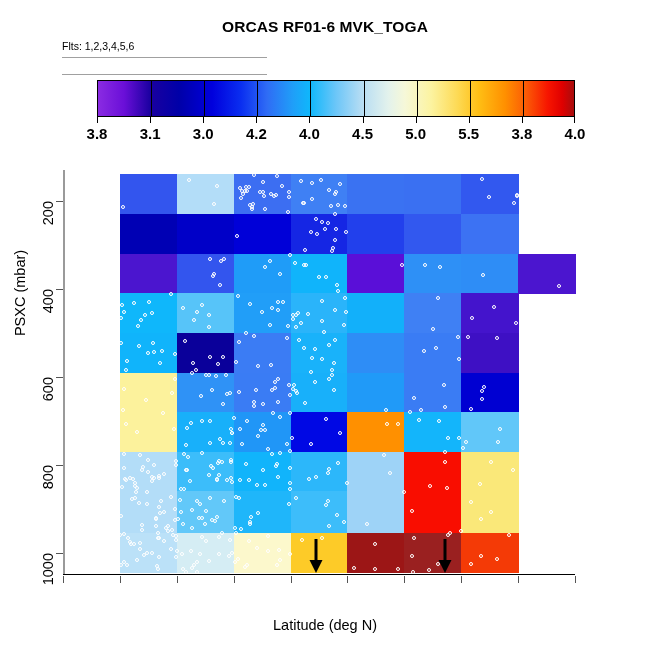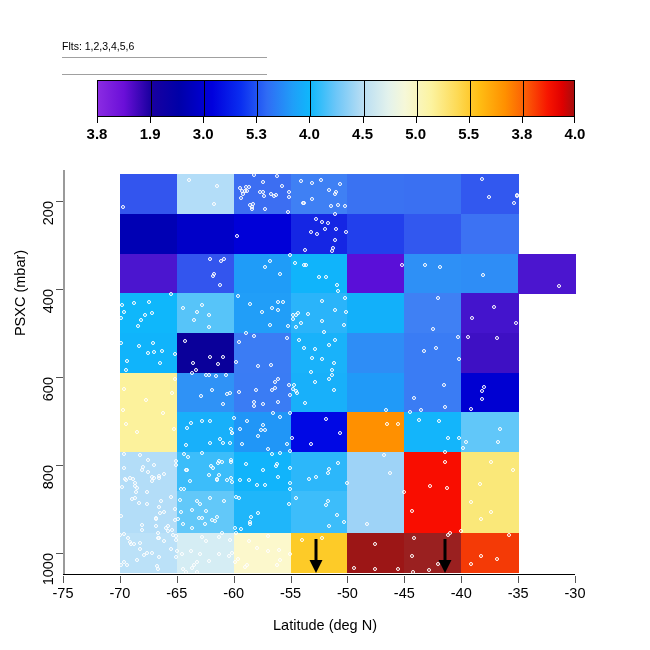--- a/index.html
+++ b/index.html
@@ -90,20 +90,21 @@
   #ytitle{
     position:absolute;left:-90px;top:285px;width:220px;text-align:center;
     font-size:14.5px;transform:rotate(-90deg);
   }
 </style>
 </head>
 <body>
 
 <div id="root">
 
+  <div class="title">ORCAS RF01-6 MVK_TOGA</div>
   <div class="fits-label">Flts: 1,2,3,4,5,6</div>
   <div class="hrule"></div>
   <div class="hrule2"></div>
 
   <div id="cbar-wrap">
     <div id="cbar" style="background: linear-gradient(to right, rgb(138, 43, 226) 0%, rgb(106, 15, 216) 5.5%, rgb(26, 0, 160) 11%, rgb(0, 0, 168) 17%, rgb(0, 0, 221) 24%, rgb(10, 46, 240) 30%, rgb(47, 108, 245) 35.5%, rgb(31, 159, 248) 41%, rgb(15, 183, 251) 44.5%, rgb(108, 198, 248) 50%, rgb(183, 221, 243) 55.5%, rgb(227, 242, 236) 61%, rgb(246, 248, 216) 64.5%, rgb(252, 243, 160) 70%, rgb(253, 218, 85) 75.5%, rgb(255, 190, 20) 80%, rgb(255, 144, 0) 85.5%, rgb(251, 90, 6) 90%, rgb(247, 21, 0) 94.5%, rgb(224, 0, 0) 97.5%, rgb(168, 13, 13) 100%);">
       <div id="cbar-seps">
           <i style="left: 53.1111px;"></i>
           <i style="left: 106.222px;"></i>
           <i style="left: 159.333px;"></i>
@@ -122,23 +123,23 @@
       <i style="left: 159.333px;"></i>
       <i style="left: 212.444px;"></i>
       <i style="left: 265.556px;"></i>
       <i style="left: 318.667px;"></i>
       <i style="left: 371.778px;"></i>
       <i style="left: 424.889px;"></i>
       <i style="left: 477px;"></i>
     </div>
   <div id="cbar-labels">
       <span style="left: 0px;">3.8</span>
-      <span style="left: 53.1111px;">1.9</span>
+      <span style="left: 53.1111px;">3.1</span>
       <span style="left: 106.222px;">3.0</span>
-      <span style="left: 159.333px;">5.3</span>
+      <span style="left: 159.333px;">4.2</span>
       <span style="left: 212.444px;">4.0</span>
       <span style="left: 265.556px;">4.5</span>
       <span style="left: 318.667px;">5.0</span>
       <span style="left: 371.778px;">5.5</span>
       <span style="left: 424.889px;">3.8</span>
       <span style="left: 478px;">4.0</span>
     </div>
 
   <div id="plot">
     <div id="plot-bg"></div>
@@ -704,32 +705,20 @@
       <i style="left: 56.8889px;"></i>
       <i style="left: 113.778px;"></i>
       <i style="left: 170.667px;"></i>
       <i style="left: 227.556px;"></i>
       <i style="left: 284.444px;"></i>
       <i style="left: 341.333px;"></i>
       <i style="left: 398.222px;"></i>
       <i style="left: 455.111px;"></i>
       <i style="left: 512px;"></i>
     </div>
-  <div id="xlabels">
-      <span style="left: 0px;">-75</span>
-      <span style="left: 56.8889px;">-70</span>
-      <span style="left: 113.778px;">-65</span>
-      <span style="left: 170.667px;">-60</span>
-      <span style="left: 227.556px;">-55</span>
-      <span style="left: 284.444px;">-50</span>
-      <span style="left: 341.333px;">-45</span>
-      <span style="left: 398.222px;">-40</span>
-      <span style="left: 455.111px;">-35</span>
-      <span style="left: 512px;">-30</span>
-    </div>
   <div id="xtitle">Latitude (deg N)</div>
 
   <div id="yticks">
       <i style="top: 30.8152px;"></i>
       <i style="top: 118.859px;"></i>
       <i style="top: 206.902px;"></i>
       <i style="top: 294.946px;"></i>
       <i style="top: 382.989px;"></i>
     </div>
   <div id="ylabels">

